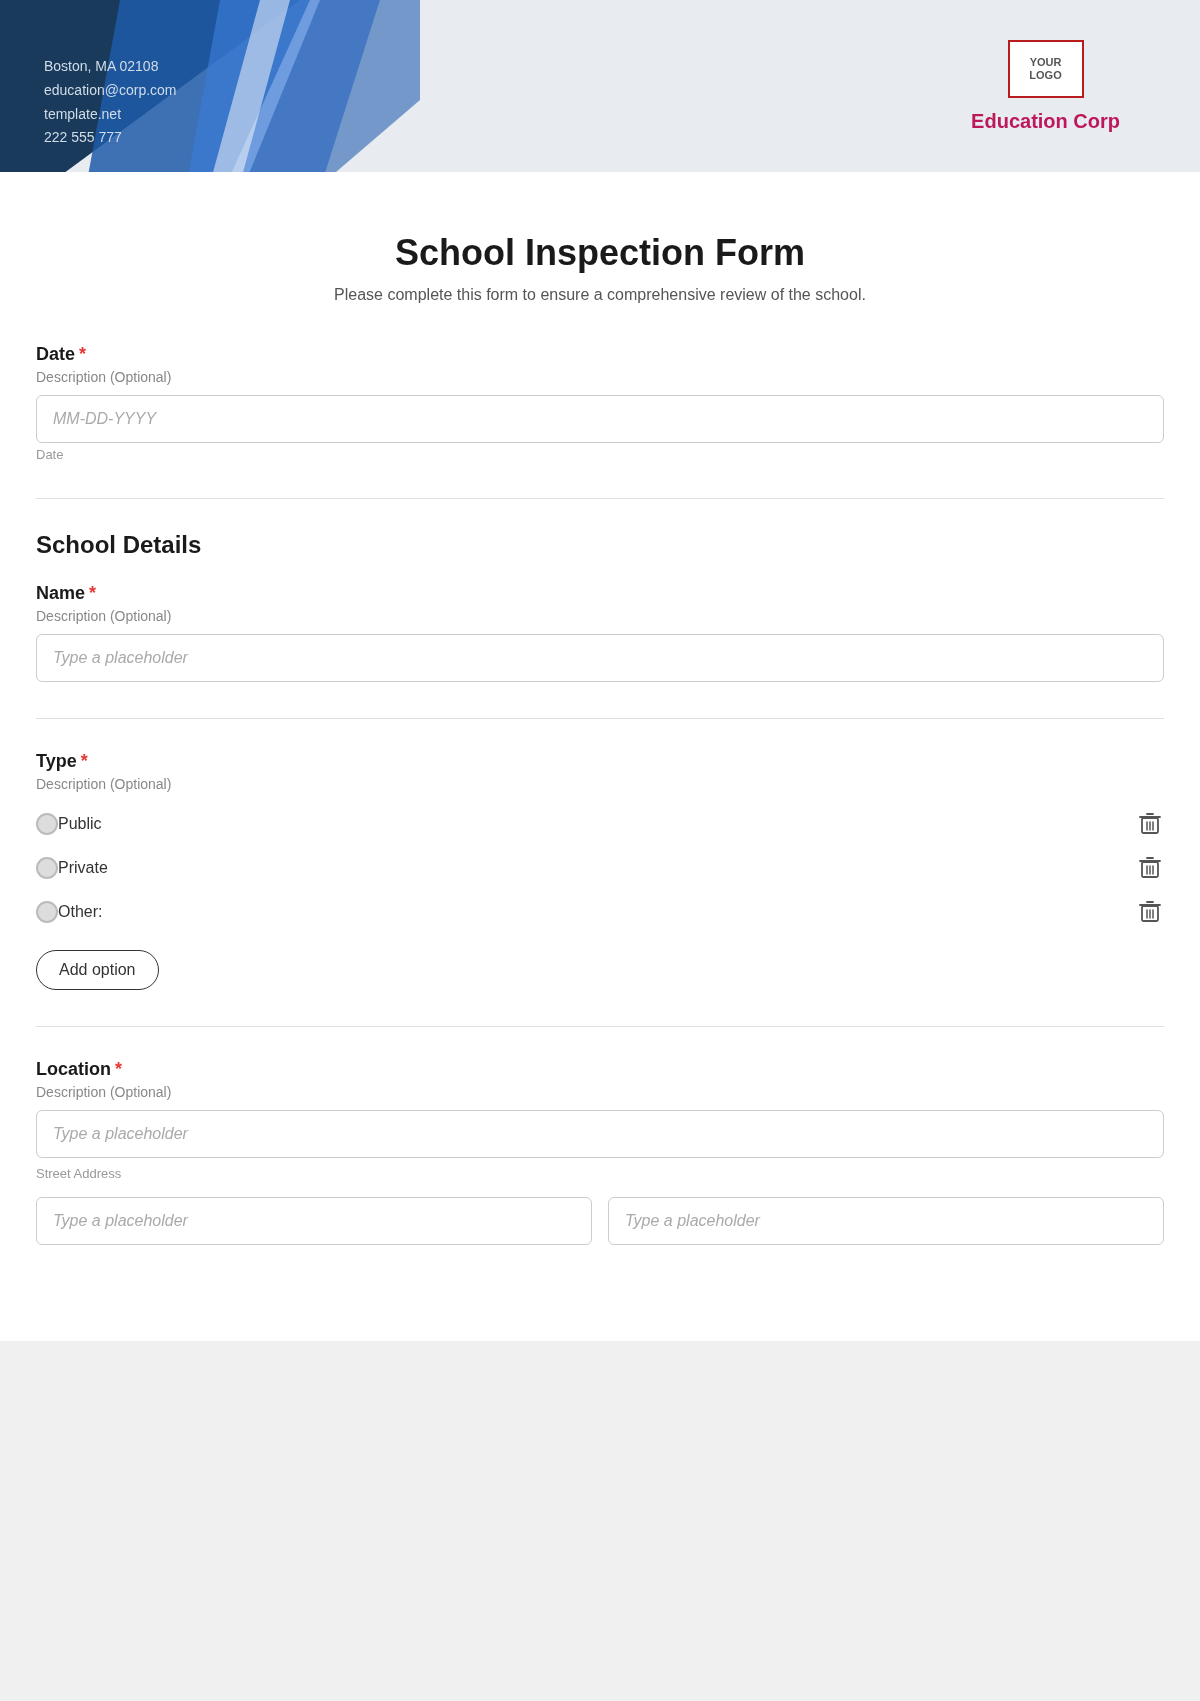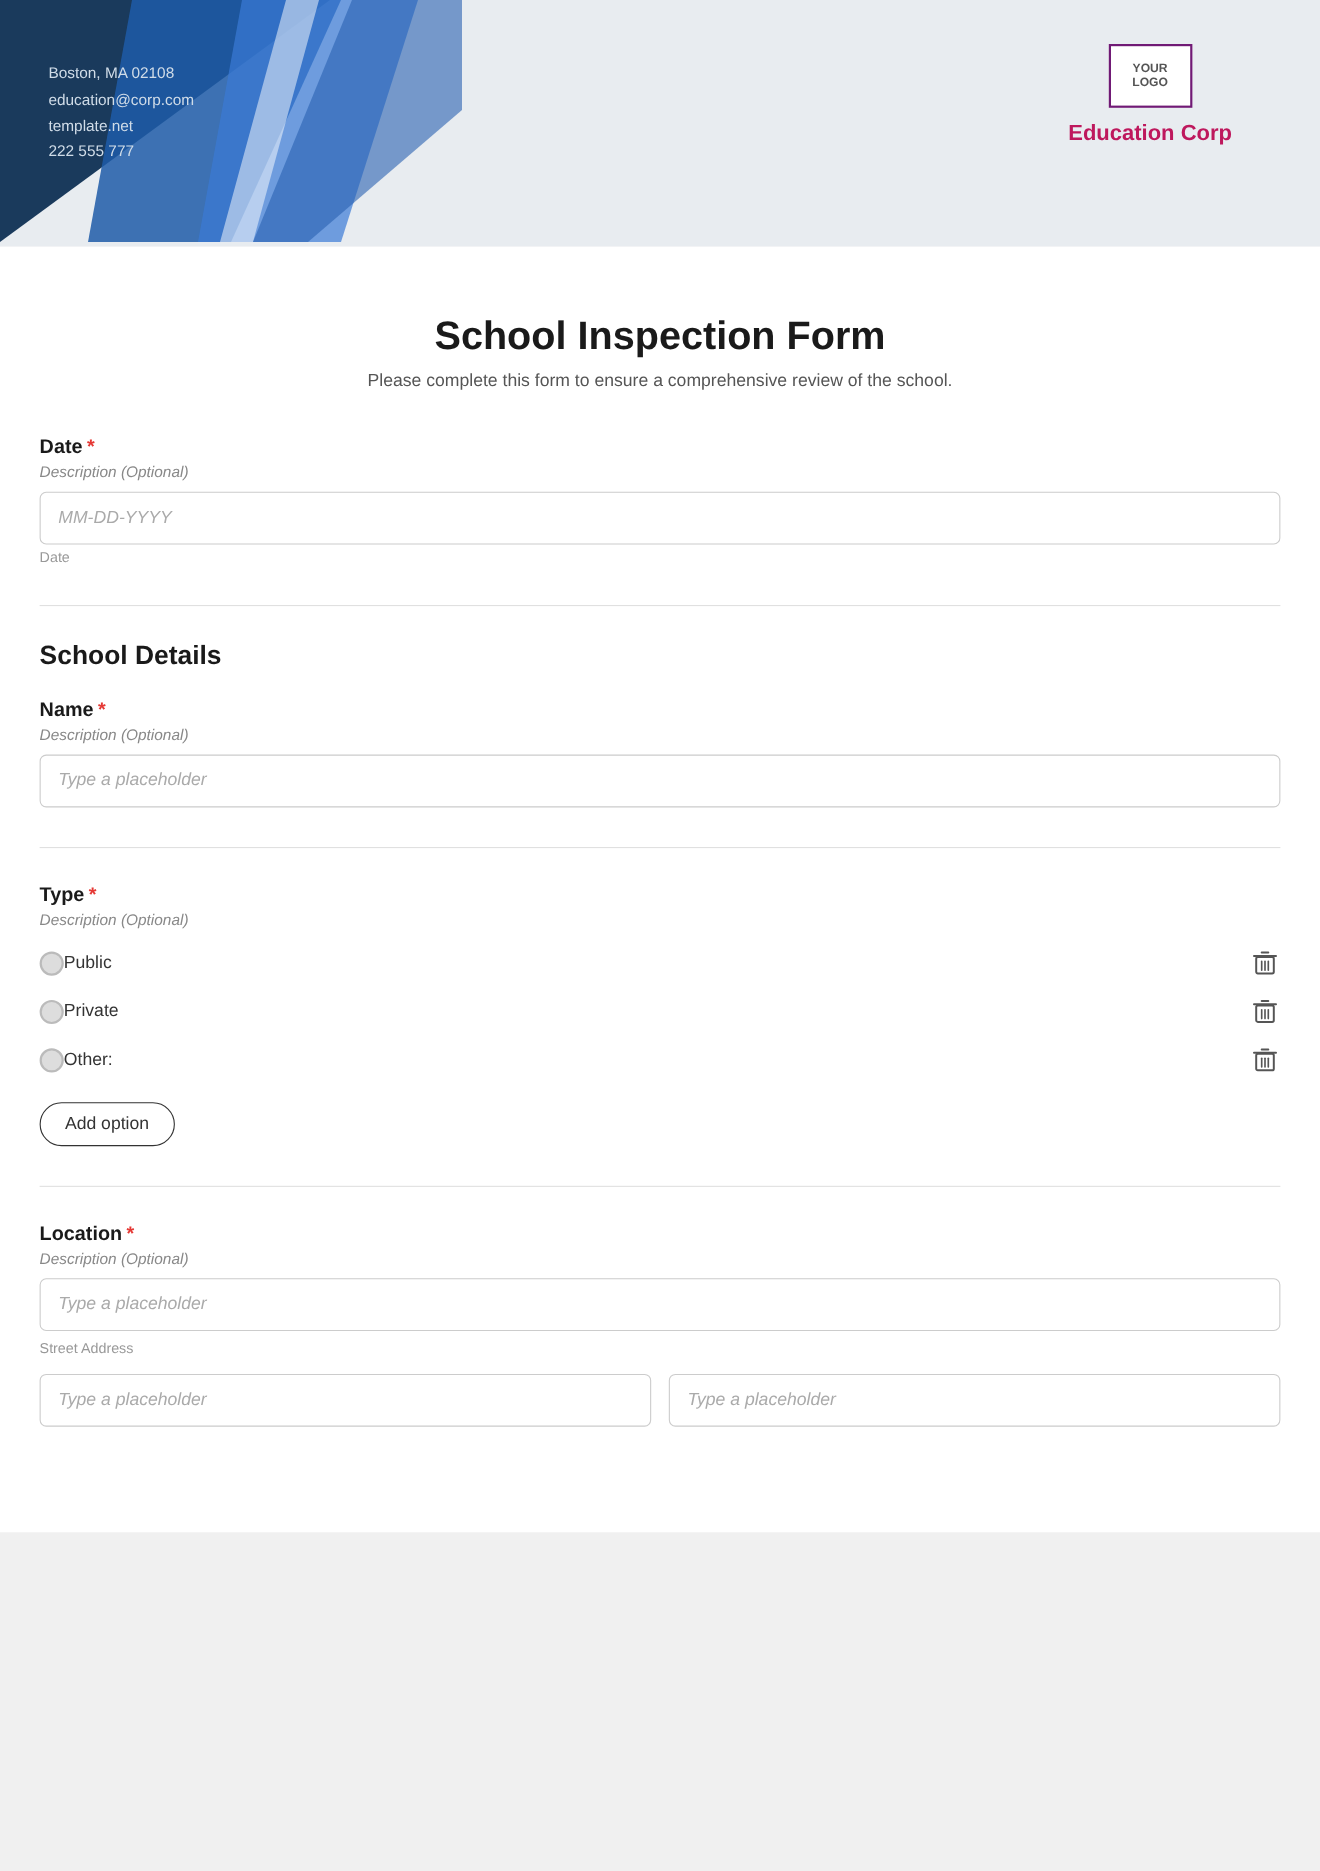--- a/index.html
+++ b/index.html
@@ -7,21 +7,21 @@
       font-family: -apple-system, BlinkMacSystemFont, 'Segoe UI', Arial, sans-serif;
       background: #f0f0f0;
       min-height: 1701px;
       width: 1200px;
     }
 
     
     .header {
       background: #e8ecf0;
       position: relative;
-      height: 224px;
+      height: 172px;
       overflow: hidden;
     }
     .header-graphic {
       position: absolute;
       left: 0;
       top: 0;
       width: 420px;
       height: 220px;
     }
     .header-contact {
@@ -38,21 +38,21 @@
       right: 80px;
       top: 40px;
       display: flex;
       flex-direction: column;
       align-items: center;
       gap: 12px;
     }
     .logo-placeholder {
       width: 76px;
       height: 58px;
-      border: 2px solid #701a75;
+      border: 2px solid #b91c1c;
       display: flex;
       align-items: center;
       justify-content: center;
       font-size: 11px;
       font-weight: bold;
       color: #555;
       text-align: center;
       line-height: 1.2;
       background: #fff;
     }
@@ -96,21 +96,20 @@
       color: #1a1a1a;
       margin-bottom: 4px;
     }
     .field-label .required {
       color: #e53935;
       margin-left: 4px;
     }
     .field-description {
       font-size: 14px;
       color: #888;
-      font-style: italic;
       margin-bottom: 10px;
     }
     .field-hint {
       font-size: 13px;
       color: #999;
       margin-top: 4px;
     }
 
     .text-input {
       width: 100%;

